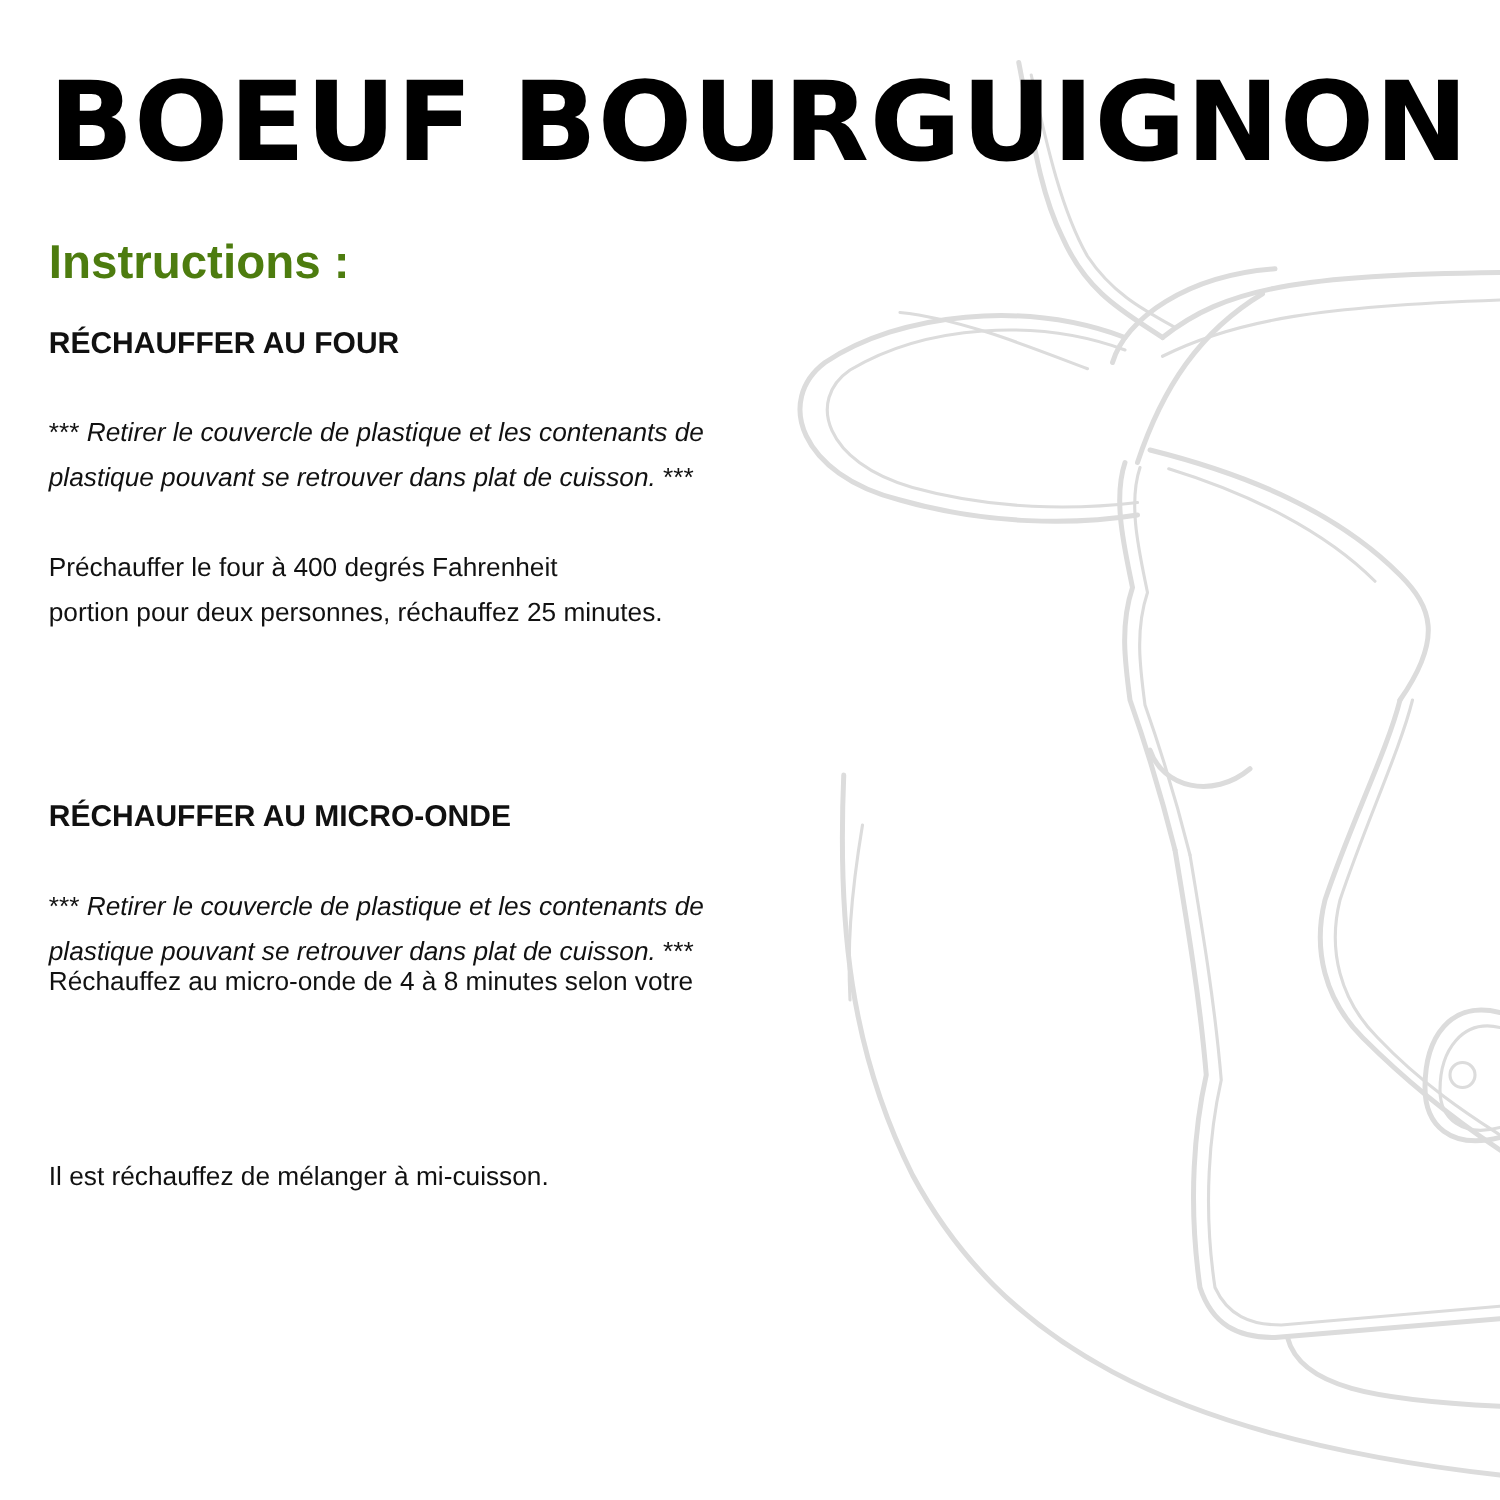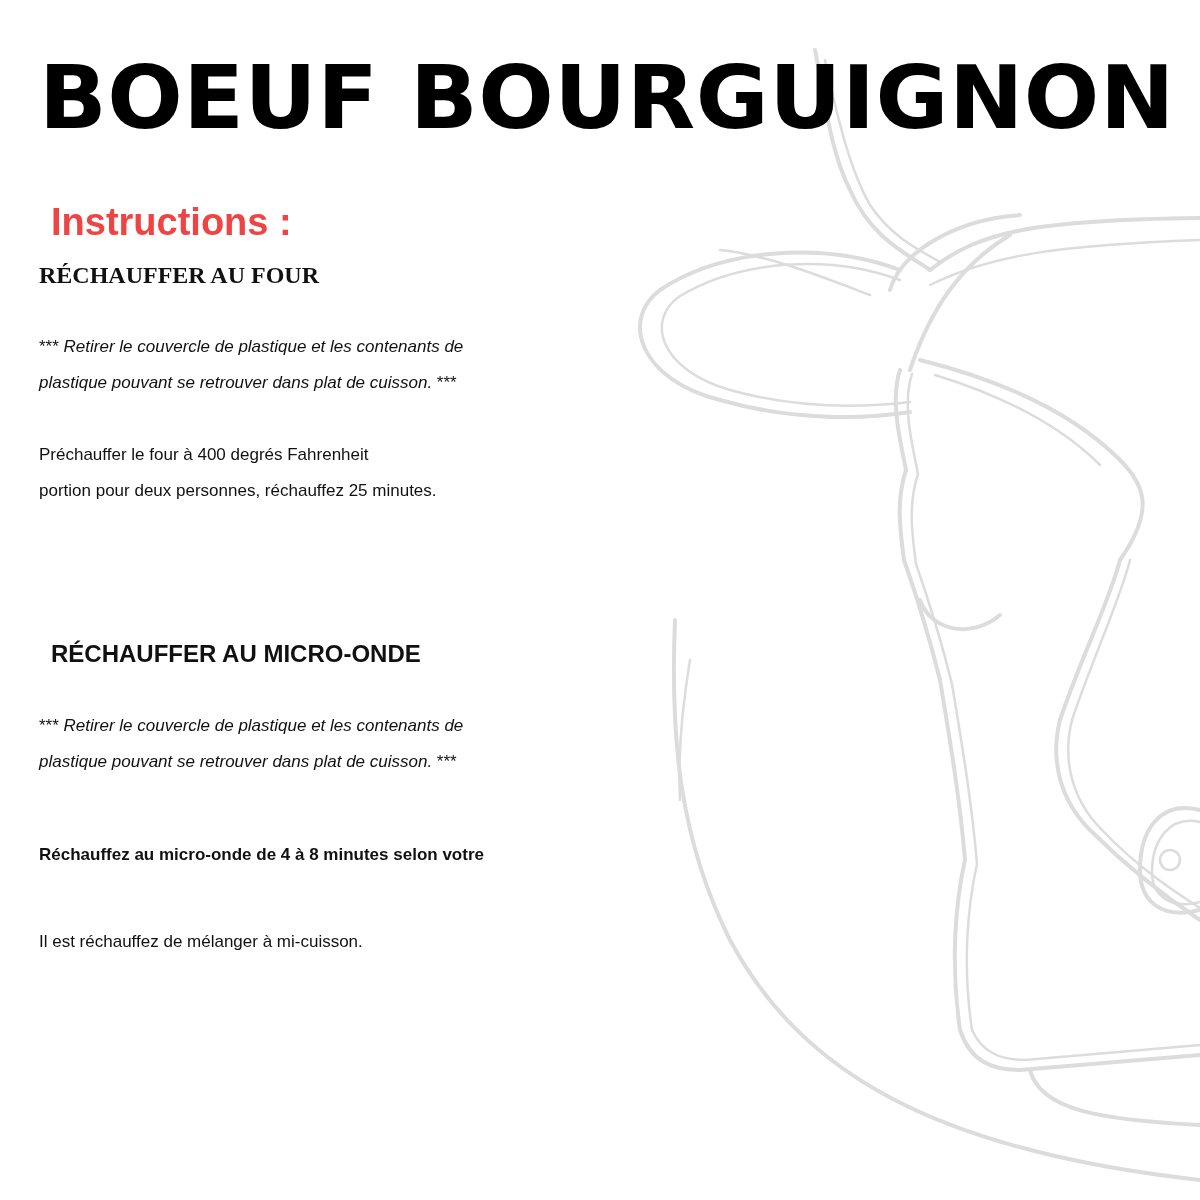--- a/index.html
+++ b/index.html
@@ -55,45 +55,45 @@
       letter-spacing: 0.5px;
       color: #000000;
       white-space: nowrap;
       transform: scaleX(1.01);
       transform-origin: left center;
     }
     .subtitle {
       position: absolute;
       left: 0;
       top: 186px;
-      margin: 12px;
+      margin: 0;
       font-family: "Liberation Sans", sans-serif;
       font-weight: bold;
       font-size: 38px;
       line-height: 48px;
-      color: #ef4444;
+      color: #4d7c0f;
       white-space: nowrap;
     }
     .section-heading {
       position: absolute;
       left: 0;
       margin: 0;
       font-family: "Liberation Sans", sans-serif;
       font-weight: bold;
       font-size: 24px;
       line-height: 36px;
       color: #111111;
       white-space: nowrap;
     }
     .para {
       position: absolute;
       left: 0;
       margin: 0;
       font-family: "Liberation Sans", sans-serif;
-      font-size: 17px;
+      font-size: 21px;
       line-height: 36px;
       color: #111111;
       width: 720px;
     }
     .para .line {
       display: block;
       white-space: nowrap;
     }
     .warning .line {
       font-style: italic;
@@ -141,37 +141,37 @@
 
   <path d="M75 580 C 70 700, 80 800, 130 900 C 200 1030, 330 1110, 600 1140"></path>
 
   <path class="thin" d="M90 620 C 80 680, 78 720, 80 760"></path>
 </svg>
 
 <div class="content">
   <h1 class="title">BOEUF BOURGUIGNON</h1>
   <h2 class="subtitle">Instructions :</h2>
 
-  <h3 class="section-heading" style="top:257px;font-family:Liberation Serif, serif;">RÉCHAUFFER AU FOUR</h3>
+  <h3 class="section-heading" style="top:257px;">RÉCHAUFFER AU FOUR</h3>
 
   <p class="para warning" style="top:329px;">
     <span class="line"><span class="stars">***</span><span> Retirer le couvercle de plastique et les contenants de</span></span>
     <span class="line"><span>plastique pouvant se retrouver dans plat de cuisson. </span><span class="stars">***</span></span>
   </p>
 
   <p class="para" style="top:437px;">
     <span class="line">Préchauffer le four à 400 degrés Fahrenheit</span>
     <span class="line">portion pour deux personnes, réchauffez 25 minutes.</span>
   </p>
 
-  <h3 class="section-heading" style="top:636px;margin-left:12px;">RÉCHAUFFER AU MICRO-ONDE</h3>
+  <h3 class="section-heading" style="top:636px;">RÉCHAUFFER AU MICRO-ONDE</h3>
 
   <p class="para warning" style="top:708px;">
     <span class="line"><span class="stars">***</span><span> Retirer le couvercle de plastique et les contenants de</span></span>
     <span class="line"><span>plastique pouvant se retrouver dans plat de cuisson. </span><span class="stars">***</span></span>
   </p>
 
-  <p class="para" style="top:837px;font-weight:bold;">
+  <p class="para" style="top:768px;">
     <span class="line">Réchauffez au micro-onde de 4 à 8 minutes selon votre</span>
   </p>
 
   <p class="para" style="top:924px;">Il est réchauffez de mélanger à mi-cuisson.</p>
 </div>
 
 </body></html>

